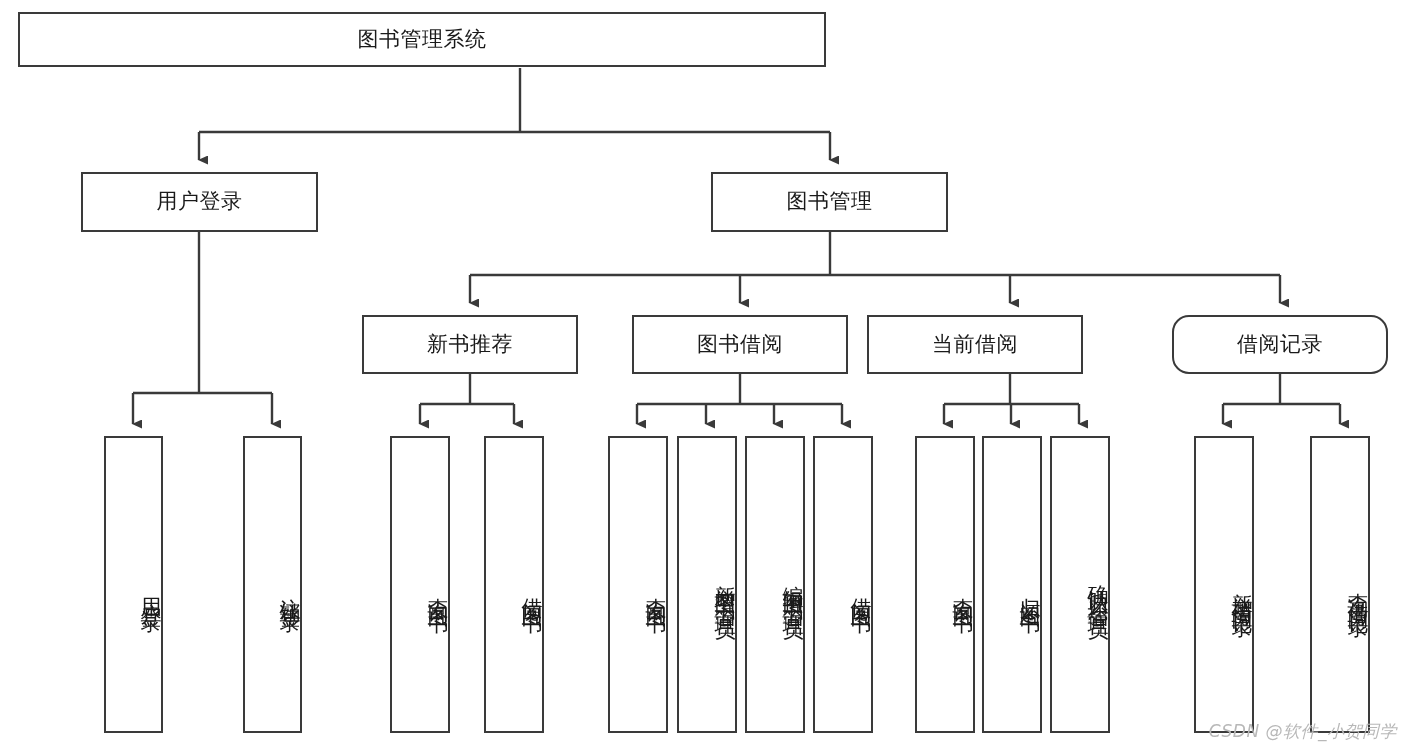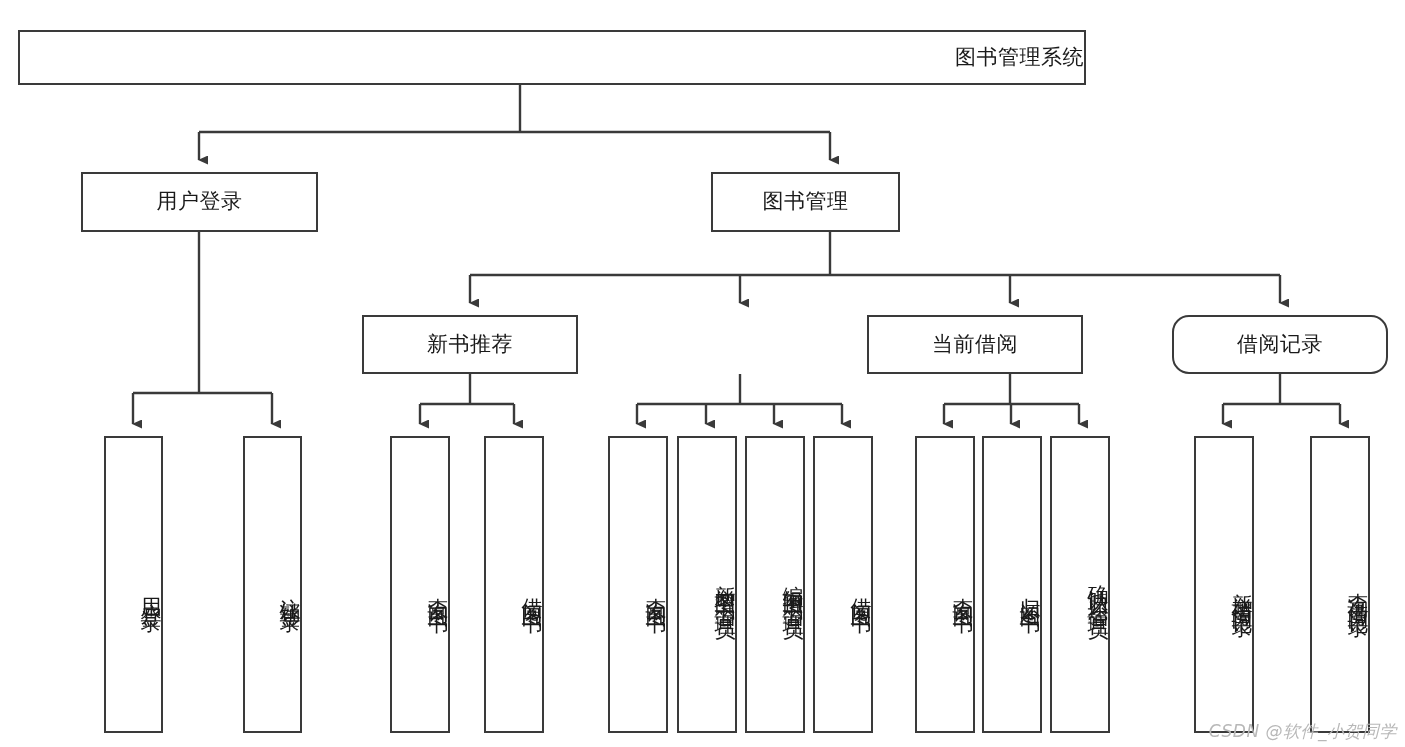--- a/index.html
+++ b/index.html
@@ -118,36 +118,39 @@
       <path d="M1011,404 L1011,424" marker-end="url(#arrow)"></path>
       <path d="M1079,404 L1079,424" marker-end="url(#arrow)"></path>
 
       <path d="M1280,374 L1280,404"></path>
       <path d="M1223,404 L1340,404"></path>
       <path d="M1223,404 L1223,424" marker-end="url(#arrow)"></path>
       <path d="M1340,404 L1340,424" marker-end="url(#arrow)"></path>
     </g>
   </svg>
 
-  <div class="node root horiz" style="left:18px; top:30px; width:1068px; height:55px;justify-content:flex-end;">
+  <div class="node root horiz" style="left:18px; top:12px; width:808px; height:55px;">
     <span>图书管理系统</span>
   </div>
 
   <div class="node horiz" style="left:81px; top:172px; width:237px; height:60px;">
     <span>用户登录</span>
   </div>
 
-  <div class="node horiz" style="left:711px; top:172px; width:189px; height:60px;">
+  <div class="node horiz" style="left:711px; top:172px; width:237px; height:60px;">
     <span>图书管理</span>
   </div>
 
   <div class="node horiz" style="left:362px; top:315px; width:216px; height:59px;">
     <span>新书推荐</span>
   </div>
 
+  <div class="node horiz" style="left:632px; top:315px; width:216px; height:59px;">
+    <span>图书借阅</span>
+  </div>
 
   <div class="node horiz" style="left:867px; top:315px; width:216px; height:59px;text-align:center;">
     <span>当前借阅</span>
   </div>
 
   <div class="node horiz" style="left:1172px; top:315px; width:216px; height:59px;border-radius:17px;">
     <span>借阅记录</span>
   </div>
 
   <div class="node vert" style="left:104px; top:436px; width:59px; height:297px;">

